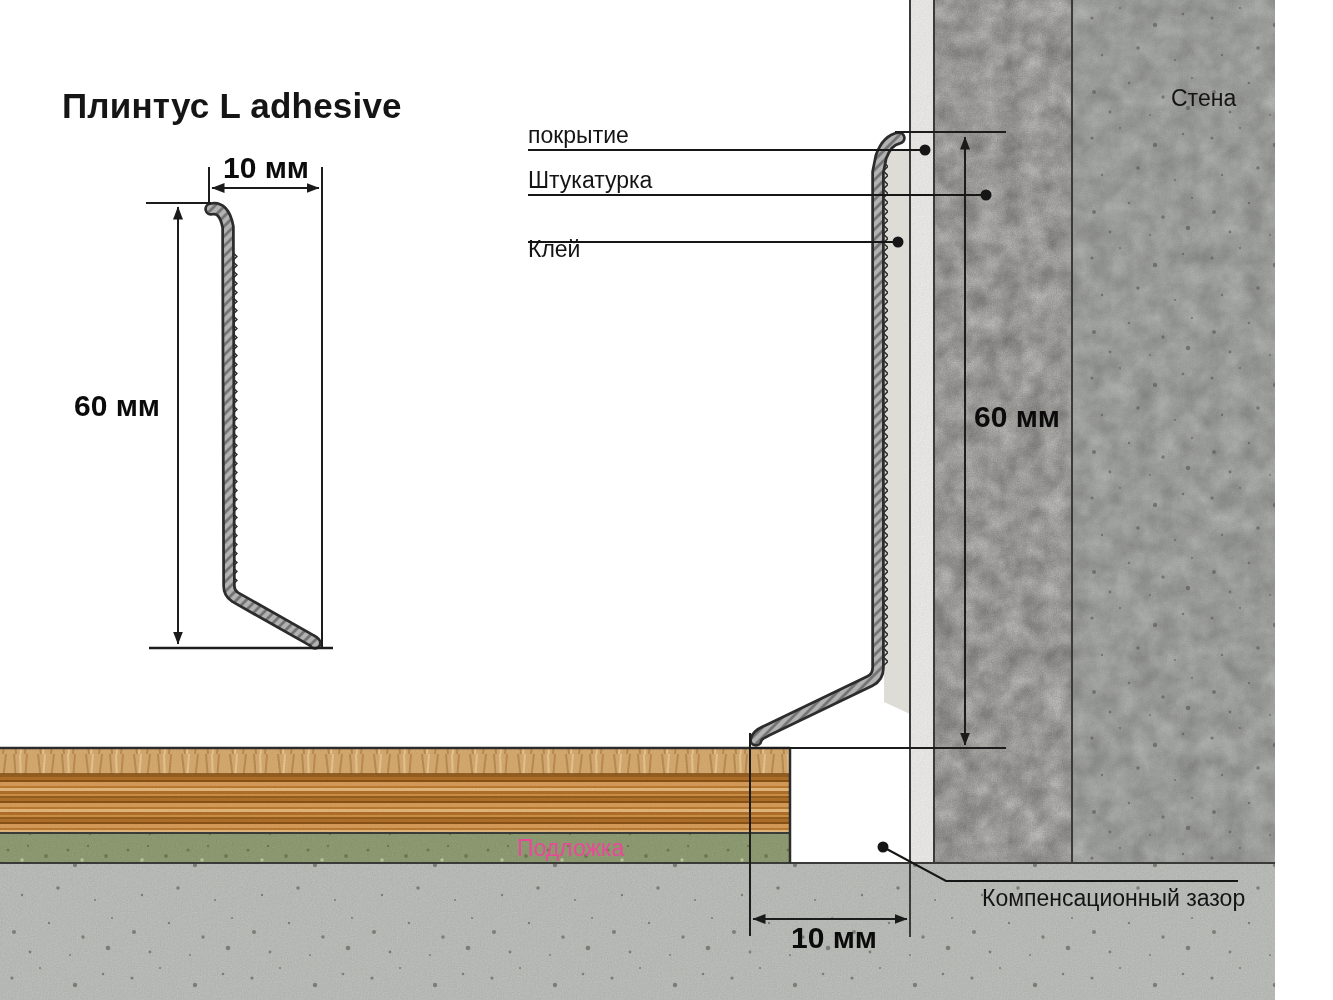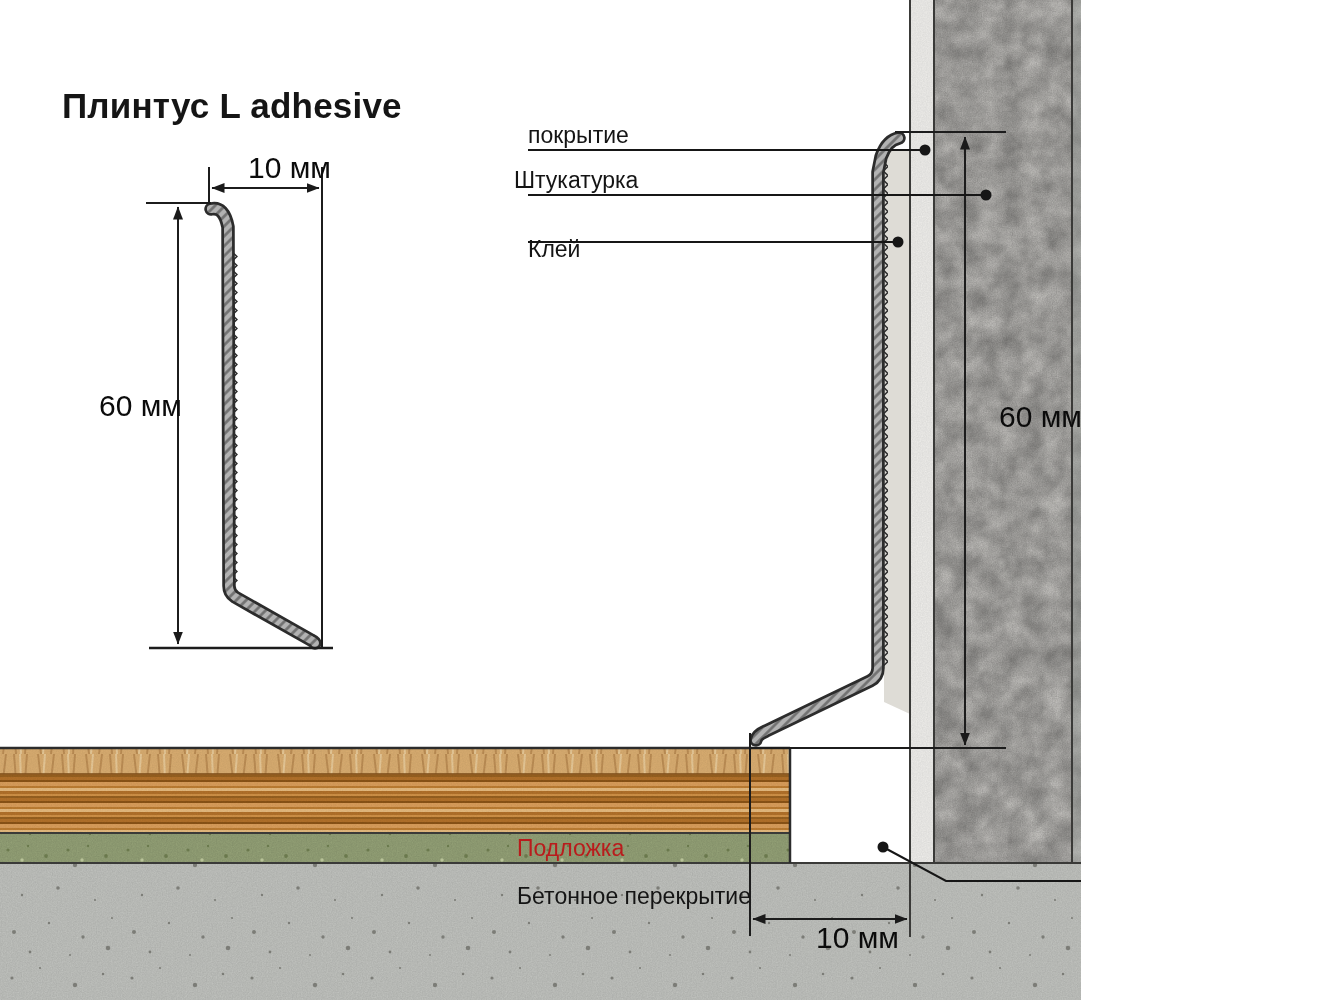--- a/index.html
+++ b/index.html
@@ -1,23 +1,23 @@
 <!DOCTYPE html>
 <html><head>
 <meta charset="utf-8">
 <style>
   html,body{margin:0;padding:0;background:#fff;}
   #stage{
-    position:relative;width:1081px;height:1000px;background:#ffffff;
+    position:relative;width:1275px;height:1000px;background:#ffffff;
     font-family:"Liberation Sans", sans-serif;overflow:hidden;
   }
   #scene{position:absolute;left:0;top:0;}
   .lbl{position:absolute;color:#141414;font-size:23px;line-height:1.25;white-space:nowrap;}
   .ttl{position:absolute;font-size:35px;font-weight:600;color:#151515;letter-spacing:.2px;}
-  .dim{position:absolute;font-size:30px;font-weight:400;color:#0b0b0b;text-align:right;width:130px;}
+  .dim{position:absolute;font-size:30px;font-weight:700;color:#0b0b0b;text-align:center;width:130px;}
   .wood-lbl{color:#36200a;}
 </style>
 </head>
 <body>
 
 <div id="stage">
 
   <svg id="scene" width="1333" height="1000" viewBox="0 0 1333 1000">
     <defs>
 
@@ -189,23 +189,23 @@
         <circle cx="883" cy="847" r="5.5" stroke="none"></circle>
     </g>
   </svg>
 
   <div class="ttl" style="left:62px;top:86px;">Плинтус L adhesive</div>
 
   <div class="dim" style="left:201px;top:151px;">10 мм</div>
   <div class="dim" style="left:52px;top:389px;">60 мм</div>
 
   <div class="lbl" style="left:528px;top:121px;">покрытие</div>
-  <div class="lbl" style="left:514px;top:166px;">Штукатурка</div>
+  <div class="lbl" style="left:528px;top:166px;">Штукатурка</div>
   <div class="lbl" style="left:528px;top:214px;margin-top:21px;">Клей</div>
   <div class="lbl" style="left:1171px;top:84px;">Стена</div>
 
   <div class="dim" style="left:952px;top:400px;">60 мм</div>
 
-  <div class="lbl" style="left:517px;top:834px;color:#b91c1c;">Подложка</div>
-  <div class="lbl" style="left:517px;top:882px;">Бетонное перекрытие</div>
+  <div class="lbl" style="left:517px;top:834px;color:#ec4899;">Подложка</div>
+  <div class="lbl" style="left:982px;top:884px;">Компенсационный зазор</div>
 
   <div class="dim" style="left:769px;top:921px;">10 мм</div>
 </div>
 
 </body></html>

